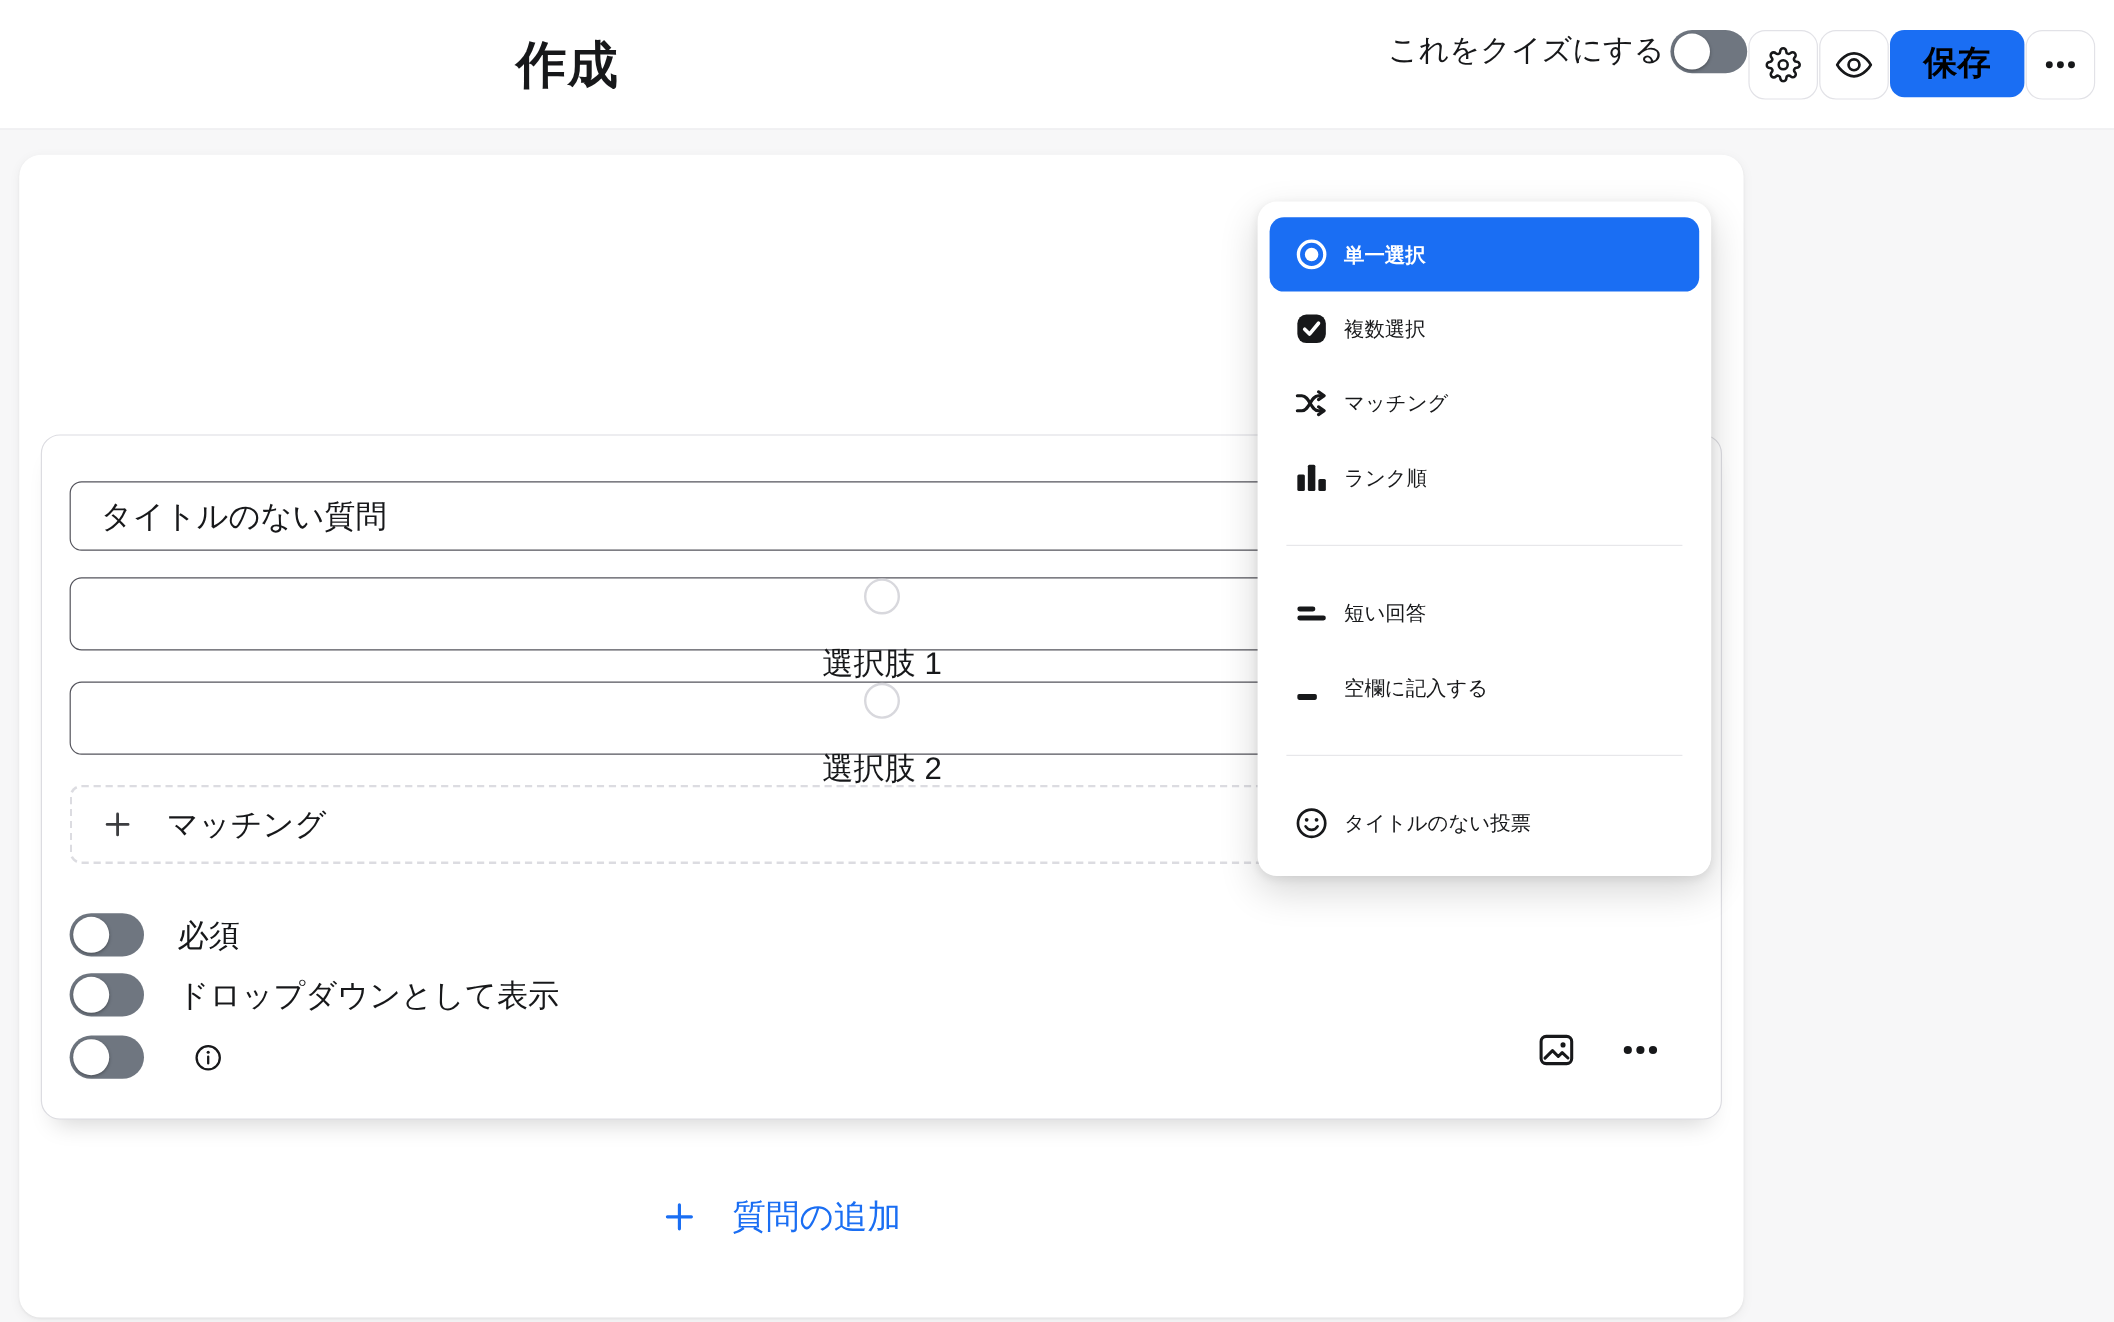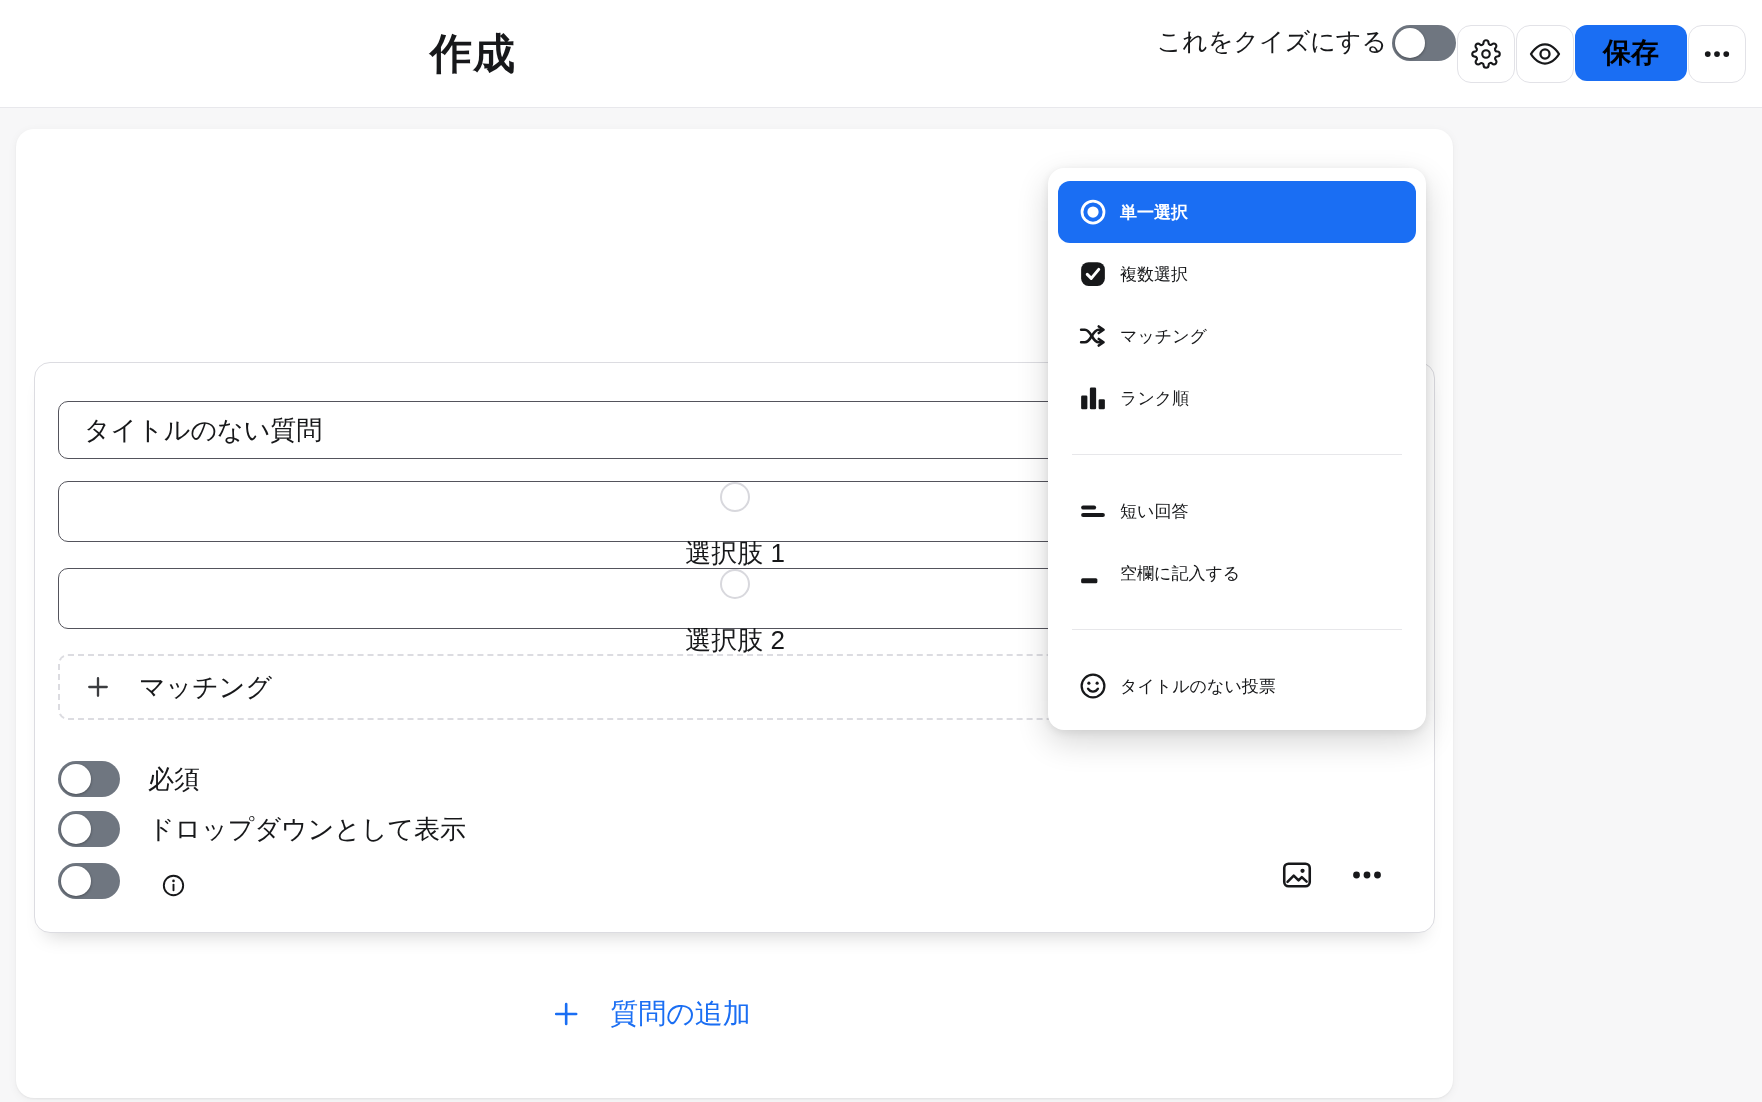--- a/index.html
+++ b/index.html
@@ -77,21 +77,21 @@
   }
   .choice-label { font-size:26px; }
   .add-choice {
     position:absolute; left:23px; top:291px; width:1354px; height:66px;
     border:2px dashed #dcdce1; border-radius:10px; background:#fff;
     display:flex; align-items:center; gap:27px; padding:0 24px;
     font-size:26px; cursor:pointer;
   }
   .toggle-row {
     position:absolute; left:23px; height:36px;
-    display:flex; align-items:flex-end; gap:28px; font-size:26px;
+    display:flex; align-items:center; gap:28px; font-size:26px;
   }
   .toggle-row .switch { width:62px; }
   .info-wrap { margin-left:12px; display:flex; }
   .media-row {
     position:absolute; right:50px; bottom:40px;
     display:flex; align-items:center; gap:36px;
   }
   .flat-icon-btn { background:none; border:none; cursor:pointer; padding:0; display:flex; }
 
   .add-question {

